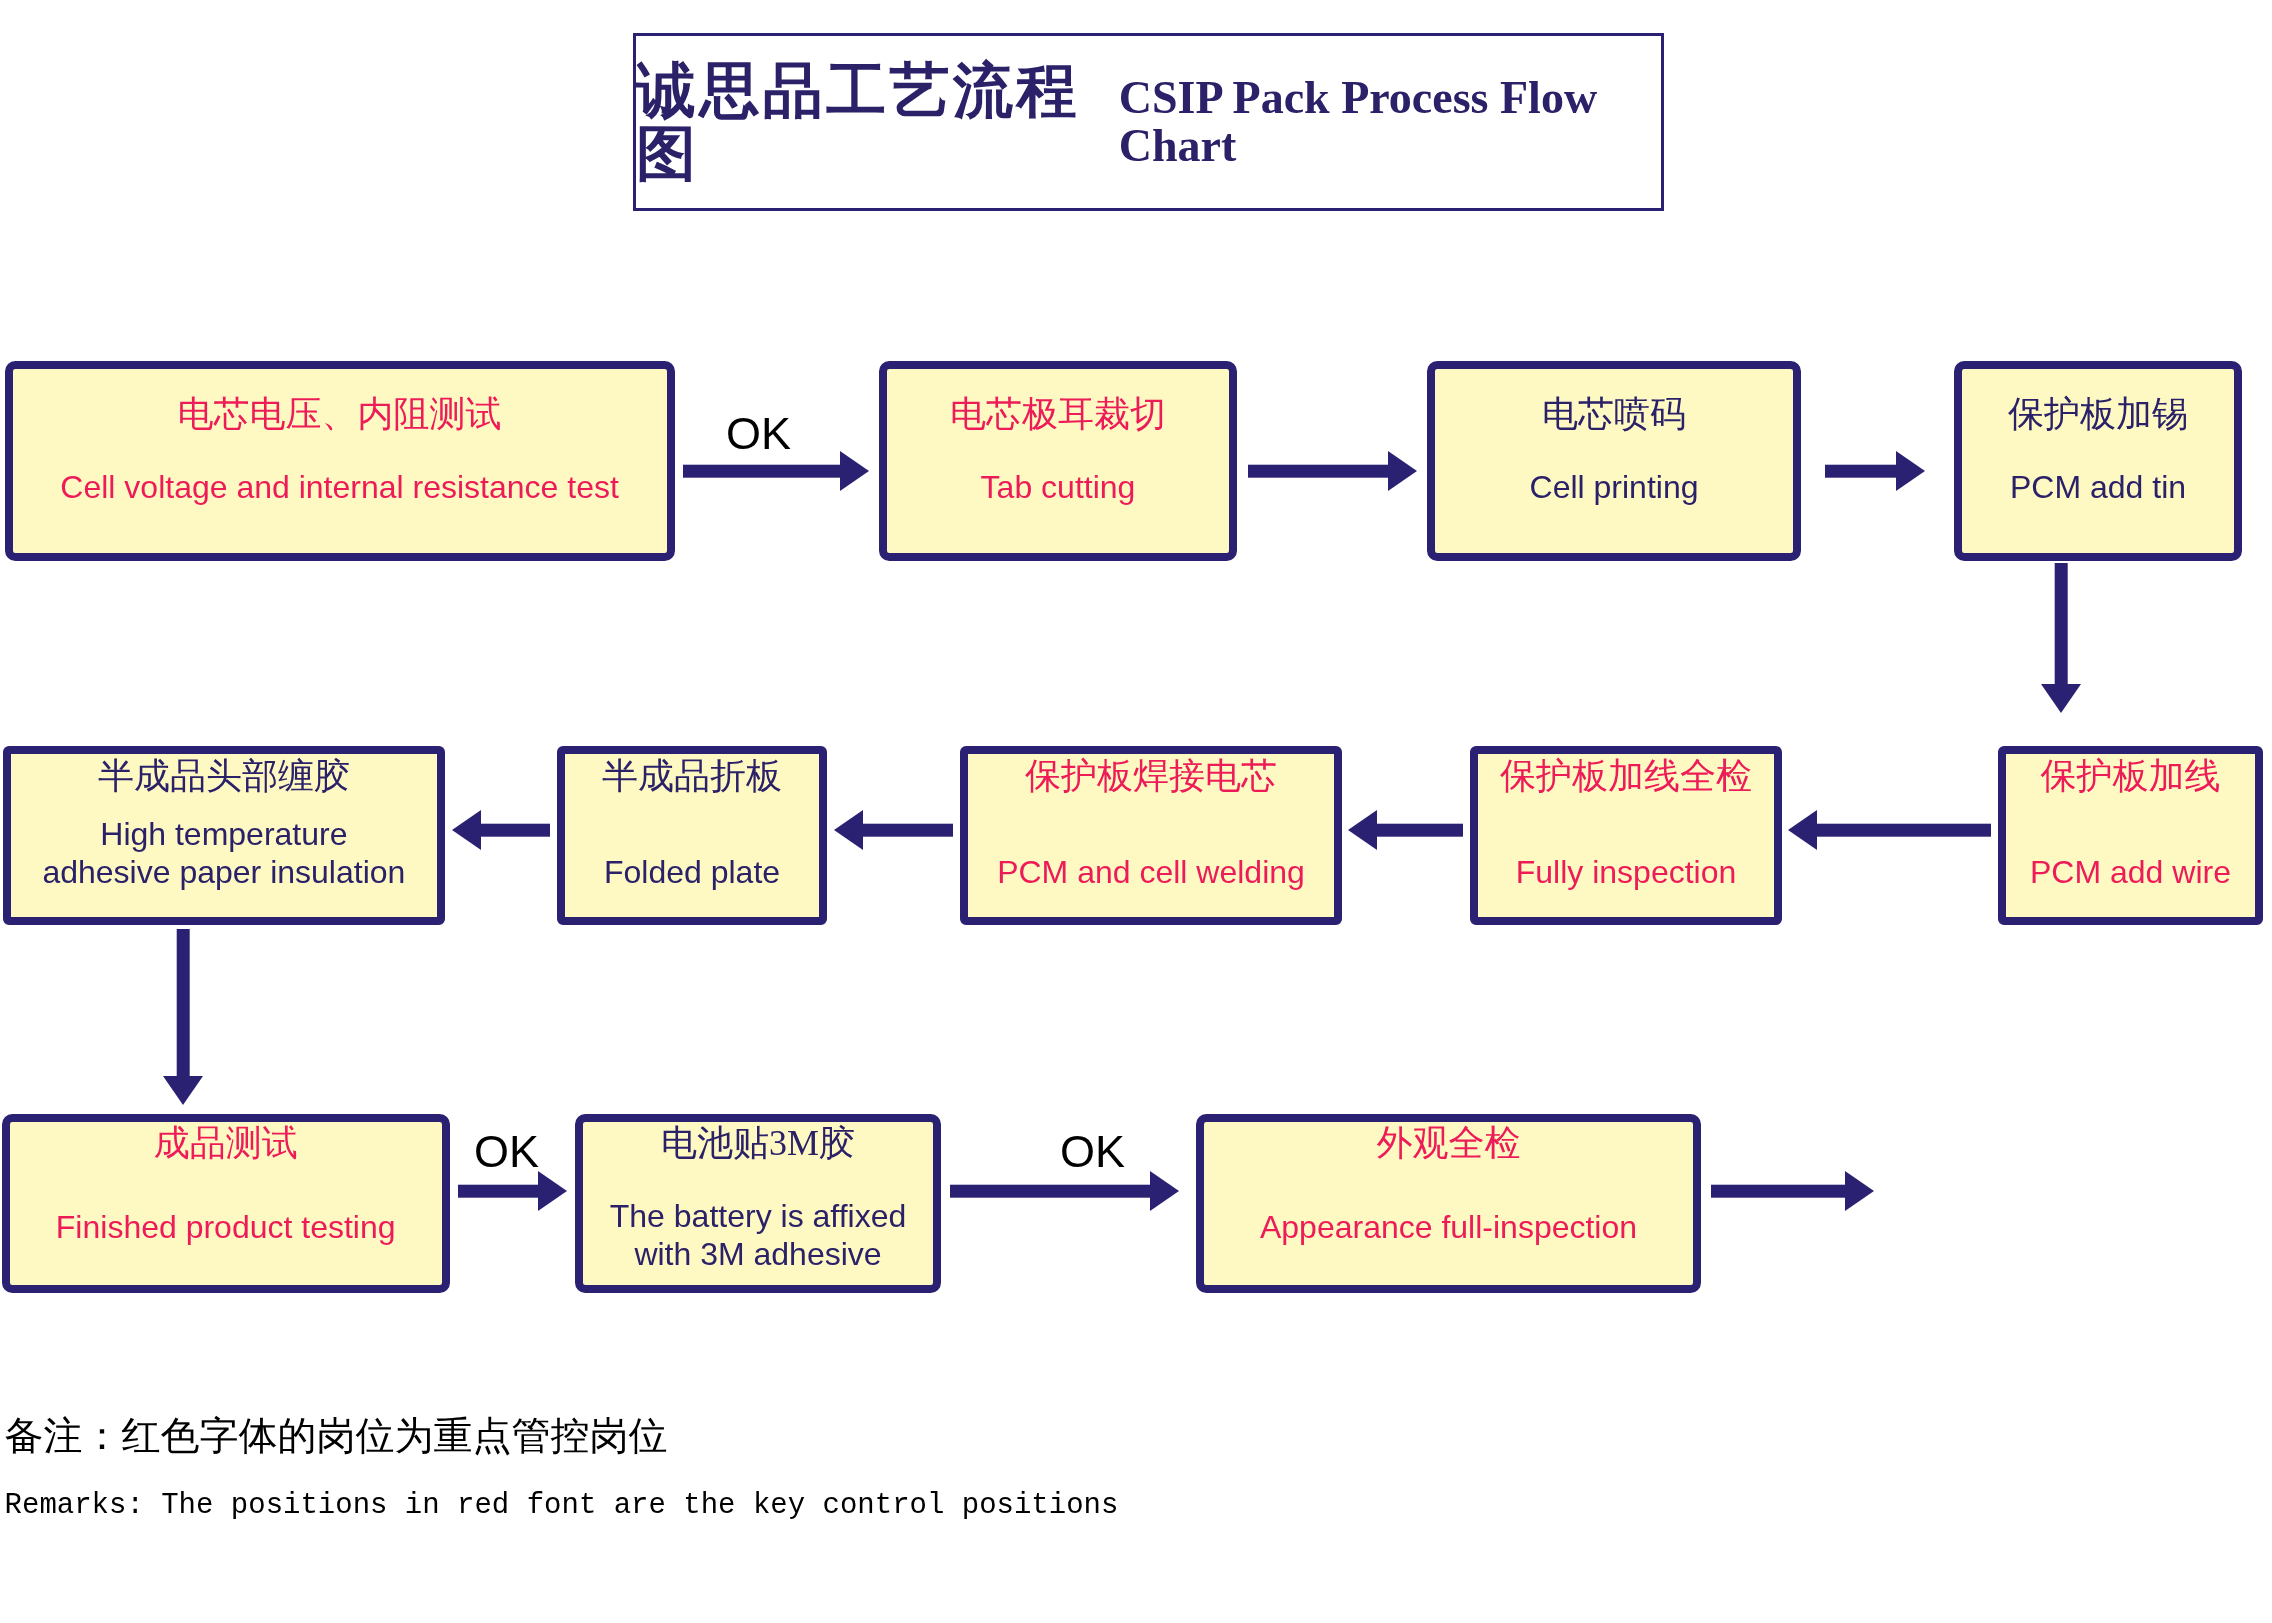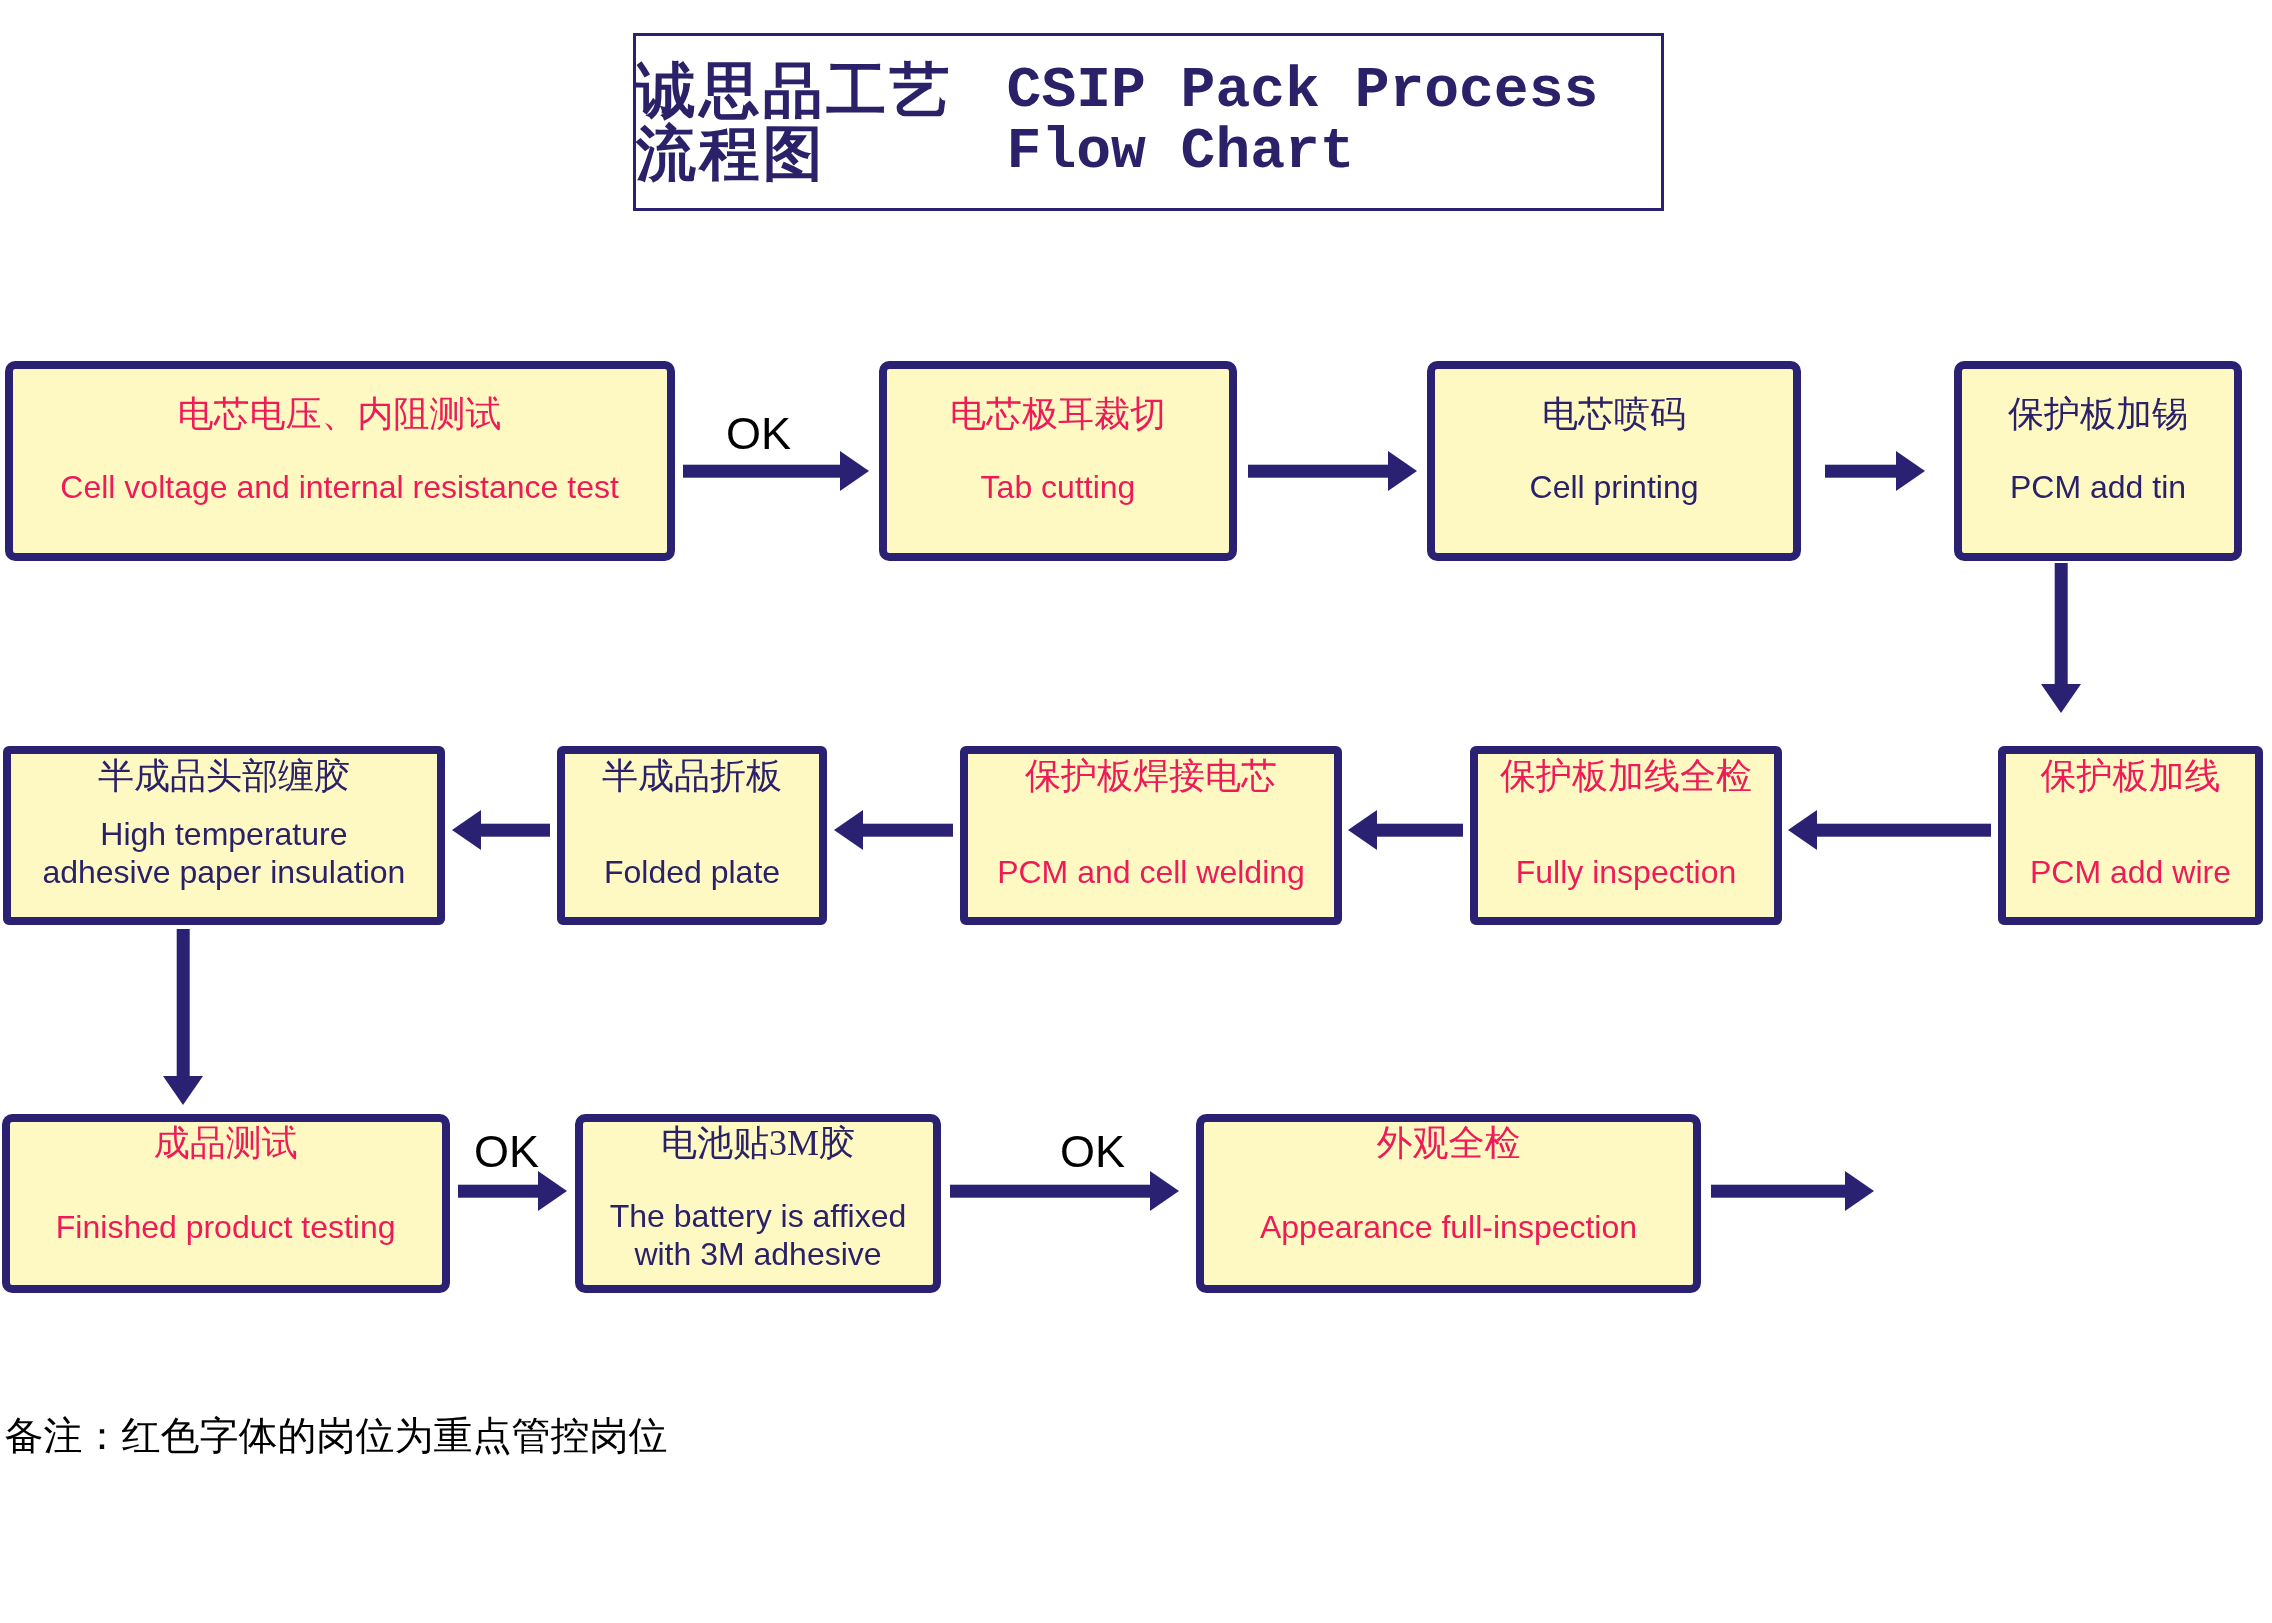--- a/index.html
+++ b/index.html
@@ -7,21 +7,21 @@
          font-family:"Liberation Sans", sans-serif; }
   #canvas { position:absolute; left:0; top:0; width:2273px; height:1623px; }
 
   
   .title-box { position:absolute; left:633px; top:33px; width:1031px; height:178px;
                border:3.4px solid #2B2173; background:#fff; box-sizing:border-box;
                display:flex; flex-direction:row; align-items:center; justify-content:center;
                gap:30px; }
   .title-zh { font-family:"Liberation Sans", sans-serif; font-weight:bold; font-size:60px;
               line-height:1.05; color:#2A2168; letter-spacing:3.4px; }
-  .title-en { font-family:Liberation Mono, monospace; font-weight:bold; font-size:58px;
+  .title-en { font-family:Liberation Serif, serif; font-weight:bold; font-size:46px;
               line-height:1.05; color:#2A2168; }
 
   
   .node { position:absolute; background:#fef9c3; border:8px solid #2B2173; border-radius:10.3px;
           box-sizing:border-box; display:flex; flex-direction:column; align-items:center;
           text-align:center; }
   .node .zh { font-family:"Liberation Serif", serif; font-size:36px; line-height:43px;
               white-space:pre-line; }
   .node .en { font-family:"Liberation Sans", sans-serif; font-size:32px; line-height:38px;
               white-space:pre-line; }
@@ -153,15 +153,16 @@
 
   <div class="node red row3" style="left:1196px; top:1114px; width:505px; height:179px;">
     <div class="zh">外观全检</div>
     <div class="en">Appearance full-inspection</div>
   </div>
 
   <div class="arr arr-r" style="left:1711px; top:1168px; width:163px; height:46px;"></div>
 
 
   <div class="remark-zh">备注：红色字体的岗位为重点管控岗位</div>
+  <div class="remark-en">Remarks: The positions in red font are the key control positions</div>
 
 </div>
 
 
 </body></html>

